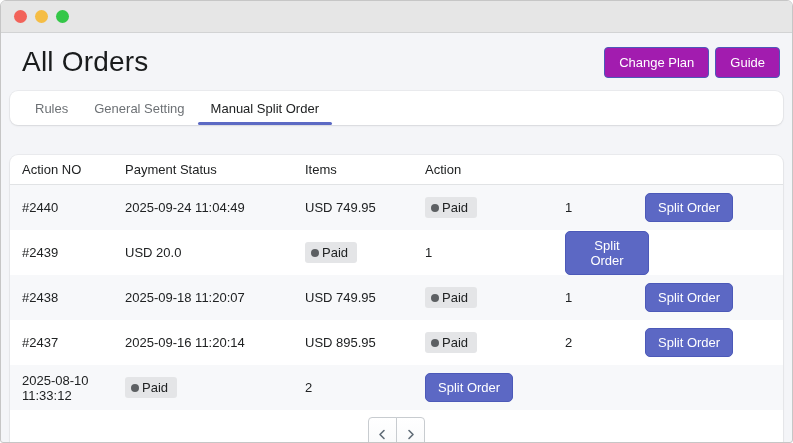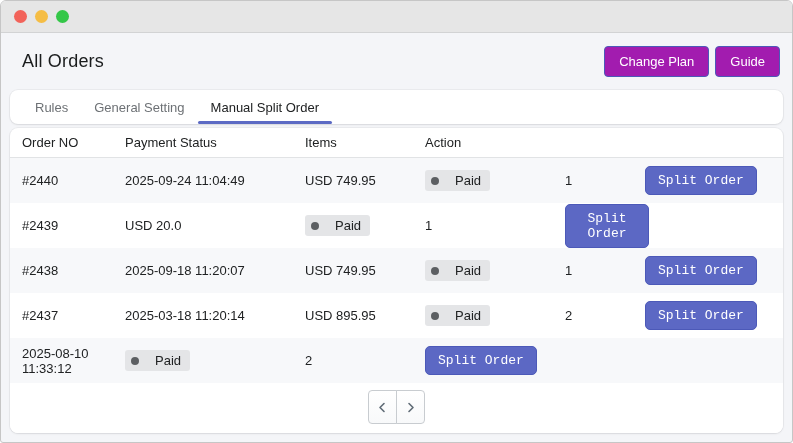--- a/index.html
+++ b/index.html
@@ -27,40 +27,40 @@
   .light { width: 13px; height: 13px; border-radius: 50%; }
   .light.red    { background: #f2635a; }
   .light.yellow { background: #f5bd44; }
   .light.green  { background: #34c748; }
   
   .content { padding: 0 9px; }
   .page-header {
     display: flex; justify-content: space-between; align-items: center;
     padding: 13px 3px 13px 12px;
   }
-  .page-title { font-size: 18px; font-weight: 400; color: #1a1c1d; letter-spacing: .2px; }
+  .page-title { font-size: 28px; font-weight: 400; color: #1a1c1d; letter-spacing: .2px; }
   .header-actions { display: flex; gap: 6px; }
   .btn-primary {
     background: #a21caf;
     border: 1px solid #4c59b8;
     color: #ffffff;
     font-size: 13px;
     font-family: inherit;
     padding: 7px 14px;
     border-radius: 4px;
     cursor: pointer;
   }
   
   .card {
     background: #ffffff;
     border-radius: 8px;
     box-shadow: 0 0 0 1px rgba(63,63,68,0.05), 0 1px 2px rgba(63,63,68,0.10);
   }
   
-  .tabs-card { height: 34px; margin-bottom: 4px; padding: 0 12px; }
+  .tabs-card { height: 34px; margin-bottom: 30px; padding: 0 12px; }
   .tabs { display: flex; height: 100%; }
   .tab {
     display: flex; align-items: center;
     padding: 0 13px;
     font-size: 13px;
     color: #6d7175;
     position: relative;
     cursor: pointer;
   }
   .tab.active { color: #202223; }
@@ -81,34 +81,34 @@
   }
   .t-head {
     height: 30px;
     border-bottom: 1px solid #e1e3e5;
     font-size: 13px;
     color: #202223;
   }
   .t-row { height: 45px; font-size: 13px; color: #202223; }
   .t-row:nth-child(odd) { background: #f7f8fa; }
   .badge {
-    display: inline-flex; align-items: center; gap: 16px;
+    display: inline-flex; align-items: center; gap: 3px;
     background: #e4e5e7;
     border-radius: 3px;
     padding: 3px 9px 3px 6px;
     font-size: 13px;
     color: #202223;
   }
   .badge-dot { width: 8px; height: 8px; border-radius: 50%; background: #5c5f62; flex: 0 0 auto; }
   .btn-split {
     background: #5c68c4;
     border: 1px solid #4c59b8;
     color: #ffffff;
     font-size: 13px;
-    font-family: Liberation Mono, monospace;
+    font-family: Liberation Sans, sans-serif;
     padding: 6px 12px;
     border-radius: 5px;
     cursor: pointer;
     min-width: 84px;
   }
   
   .pagination {
     display: flex; justify-content: center; align-items: center;
     padding: 7px 0 9px 0;
     background: #ffffff;
@@ -152,21 +152,21 @@
       <div class="tabs">
         <div class="tab">Rules</div>
         <div class="tab">General Setting</div>
         <div class="tab active">Manual Split Order</div>
       </div>
     </div>
 
     <div class="card table-card">
 
       <div class="t-grid t-head">
-        <span>Order NO</span>
+        <span>Action NO</span>
         <span>Payment Status</span>
         <span>Items</span>
         <span>Action</span>
       </div>
 
       <div>
 
         <div class="t-grid t-row">
           <span>#2440</span>
           <span>2025-09-24 11:04:49</span>
@@ -209,21 +209,21 @@
             </span>
           </span>
           <span>1</span>
           <span>
             <button class="btn-split">Split Order</button>
           </span>
         </div>
 
         <div class="t-grid t-row">
           <span>#2437</span>
-          <span>2025-03-18 11:20:14</span>
+          <span>2025-09-16 11:20:14</span>
           <span>USD 895.95</span>
           <span>
             <span class="badge">
               <span class="badge-dot"></span>
               <span>Paid</span>
             </span>
           </span>
           <span>2</span>
           <span>
             <button class="btn-split">Split Order</button>

